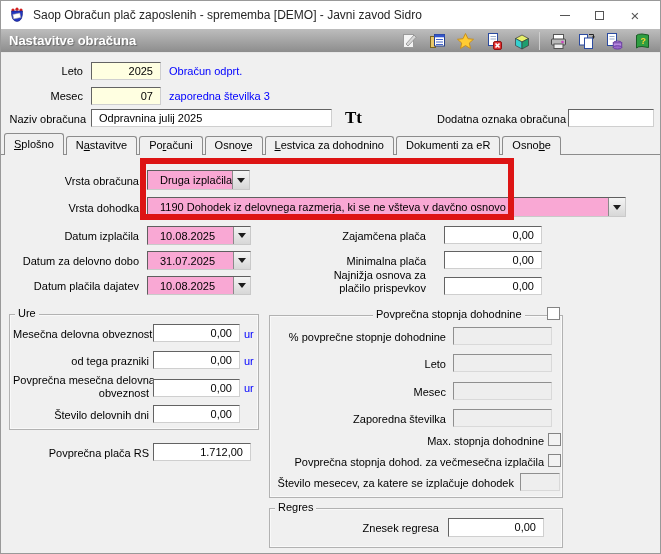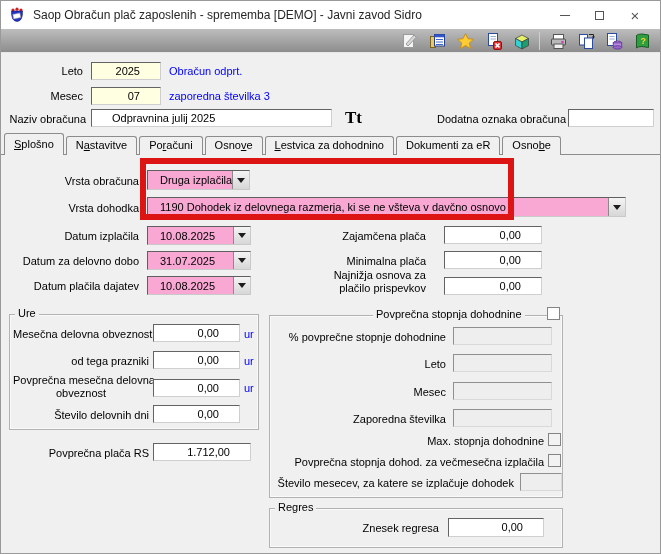--- a/index.html
+++ b/index.html
@@ -23,21 +23,21 @@
   .header-title{position:absolute;left:8px;top:4px;font-size:13px;font-weight:bold;color:#fff;
     text-shadow:1px 1px 1px rgba(80,80,80,.7);}
   .toolbar{position:absolute;right:8px;top:2px;height:20px;display:flex;align-items:center;gap:8px;}
   .tbico{width:20px;height:19px;display:inline-flex;align-items:center;justify-content:center;}
   .tbsep{width:1px;height:18px;background:#7d7d7d;border-right:1px solid #cfcfcf;}
   
   .lbl{position:absolute;text-align:right;white-space:nowrap;color:#000;}
   .lbl-l{position:absolute;text-align:left;white-space:nowrap;color:#000;}
   .blue{color:#0000ff;}
   .fld{position:absolute;height:18px;background:#fff;border:1px solid #707070;
-    border-color:#636363 #cfcfcf #cfcfcf #636363;padding:0 20px;line-height:16px;white-space:nowrap;overflow:hidden;}
+    border-color:#636363 #cfcfcf #cfcfcf #636363;padding:0 7px;line-height:16px;white-space:nowrap;overflow:hidden;}
   .num{text-align:right;}
   .cream{background:#ffffe1;}
   .dis{background:#eeeeee;border-color:#8f8f8f #d9d9d9 #d9d9d9 #8f8f8f;}
   .combo{position:absolute;height:20px;background:#f9a8d4;border:1px solid #5f5f5f;
     border-color:#5f5f5f #c9c9c9 #c9c9c9 #5f5f5f;line-height:18px;padding:0 20px 0 12px;white-space:nowrap;overflow:hidden;}
   .cbtn{position:absolute;right:0;top:0;bottom:0;width:17px;background:linear-gradient(#f4f4f4,#d7d7d7);
     border-left:1px solid #8a8a8a;display:flex;align-items:center;justify-content:center;}
   .tri{width:0;height:0;border-left:4px solid transparent;border-right:4px solid transparent;border-top:5px solid #1c1c1c;display:block;}
   .chk{position:absolute;width:13px;height:13px;background:#fafafa;border:1px solid #848484;}
   .fieldset{position:absolute;border:1px solid #b2b2b2;box-shadow:inset 0 0 0 1px rgba(255,255,255,.6);}
@@ -74,20 +74,21 @@
       </span>
     <span class="wbtn" style="left:582px;">
         <i class="glyph-max"></i>
       </span>
     <span class="wbtn" style="left:618px;">
         <span class="glyph-close">×</span>
       </span>
   </div>
 
   <div class="header">
+    <span class="header-title">Nastavitve obračuna</span>
     <div class="toolbar">
       <span class="tbico">
         <svg viewBox="0 0 19 19" width="19" height="19">
           <rect x="3.5" y="2.5" width="10" height="13" fill="#f4f4f4" stroke="#9a9a9a"></rect>
           <path d="M6 12 L14 3 L16.2 5.2 L8 14 Z" fill="#d8d8d8" stroke="#8d8d8d" stroke-width="0.8"></path>
         </svg>
       </span>
       <span class="tbico">
         <svg viewBox="0 0 19 19" width="19" height="19">
           <rect x="2.5" y="4.5" width="5" height="11" fill="#e8c76a" stroke="#7a6420"></rect>
@@ -233,21 +234,21 @@
 
   <span class="lbl" style="left:12px;top:327px;width:136px;">Mesečna delovna obveznost</span>
   <div class="fld num" style="left:152px;top:323px;width:87px;">0,00</div>
   <span class="lbl-l blue" style="left:243px;top:327px;">ur</span>
 
   <span class="lbl" style="left:12px;top:354px;width:136px;">od tega prazniki</span>
   <div class="fld num" style="left:152px;top:350px;width:87px;">0,00</div>
   <span class="lbl-l blue" style="left:243px;top:354px;">ur</span>
 
   <span class="lbl" style="left:12px;top:373px;width:136px;">Povprečna mesečna delovna</span>
-  <span class="lbl" style="left:12px;top:386px;width:136px;text-align:center;">obveznost</span>
+  <span class="lbl" style="left:12px;top:386px;width:136px;">obveznost</span>
   <div class="fld num" style="left:152px;top:378px;width:87px;">0,00</div>
   <span class="lbl-l blue" style="left:243px;top:381px;">ur</span>
 
   <span class="lbl" style="left:12px;top:408px;width:136px;">Število delovnih dni</span>
   <div class="fld num" style="left:152px;top:404px;width:87px;">0,00</div>
 
   <span class="lbl" style="left:12px;top:446px;width:136px;">Povprečna plača RS</span>
   <div class="fld num" style="left:152px;top:442px;width:98px;">1.712,00</div>
 
   <div class="fieldset" style="left:268px;top:314px;width:294px;height:183px;"></div>

